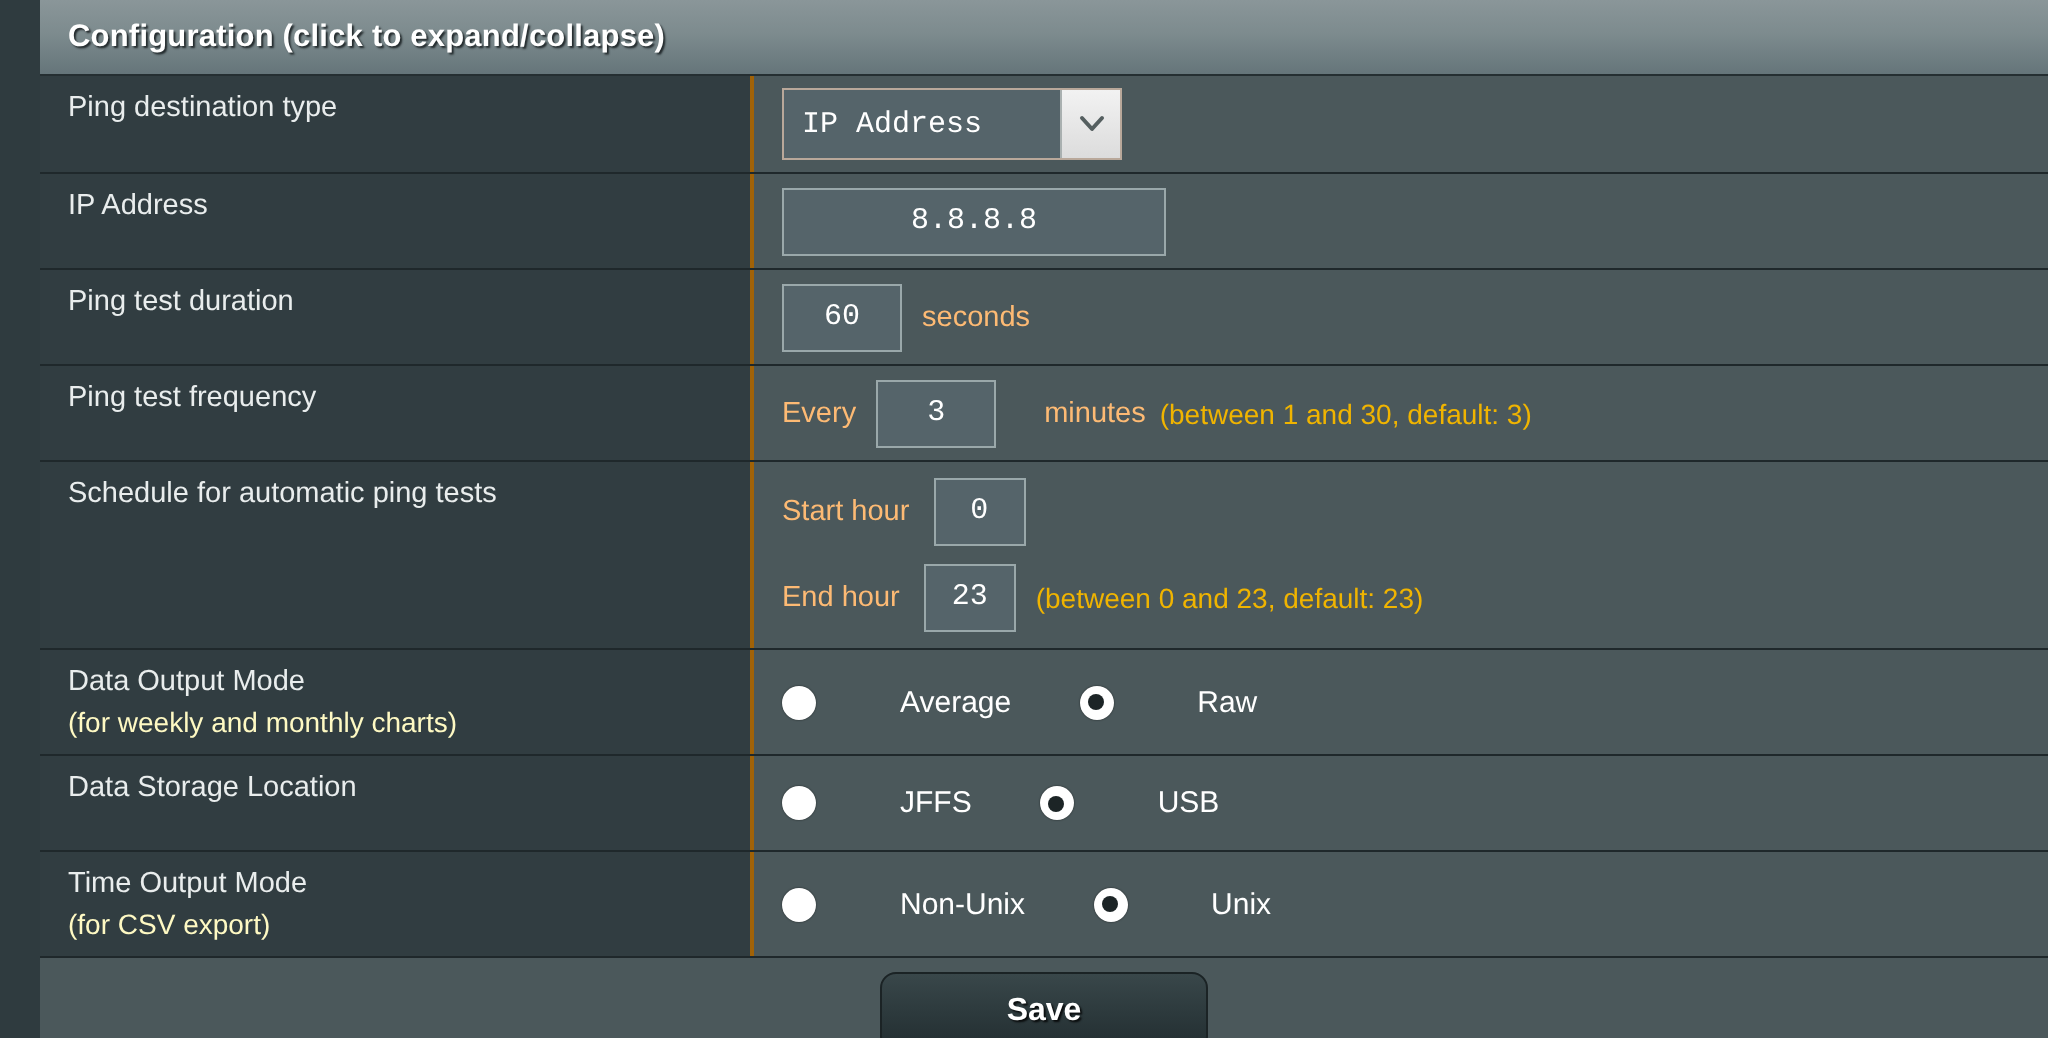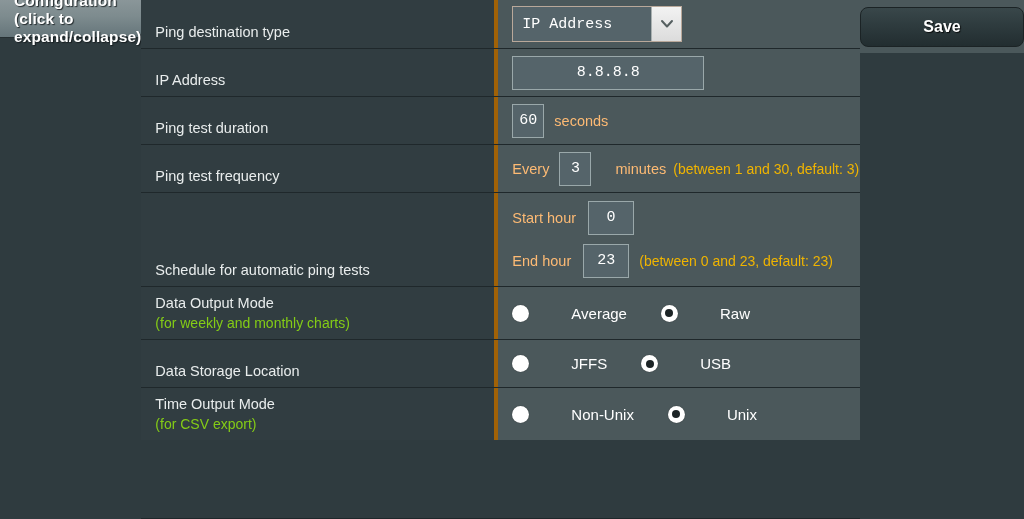--- a/index.html
+++ b/index.html
@@ -9,22 +9,23 @@
     height: 519px;
     background: #2f3b3f;
     font-family: "Liberation Sans", sans-serif;
     overflow: hidden;
   }
 
   .panel {
     width: 1024px;
     height: 519px;
     display: flex;
-    flex-direction: row;
+    flex-direction: column;
     background: #2f3b3f;
+    padding-left: 20px;
   }
 
   
   .panel-header {
     height: 38px;
     flex: 0 0 38px;
     background: linear-gradient(to bottom, #8a9699 0%, #7d8b8e 45%, #65757a 100%);
     border-bottom: 1px solid #252f32;
     display: flex;
     align-items: center;
@@ -50,34 +51,34 @@
     display: flex;
     border-bottom: 1px solid #1f282b;
     min-height: 48px;
   }
   .cfg-row:last-child { border-bottom: none; }
 
   .cfg-label {
     width: 357px;
     flex: 0 0 357px;
     background: #313d41;
-    border-right: 4px solid #a16207;
+    border-right: 2px solid #a16207;
     display: flex;
     flex-direction: column;
-    justify-content: flex-end;
+    justify-content: flex-start;
     padding: 6px 0 6px 14px;
   }
   .cfg-label-main {
     font-size: 14.5px;
     color: #e9eded;
     line-height: 20px;
   }
   .cfg-label-sub {
     font-size: 14px;
-    color: #84cc16;
+    color: #fef9c3;
     line-height: 20px;
   }
 
   .cfg-value {
     flex: 1 1 auto;
     background: #4b585b;
     display: flex;
     flex-direction: column;
     justify-content: center;
     padding: 6px 0 6px 14px;
@@ -98,21 +99,21 @@
     background: #55646a;
     border: 1px solid #9aa8aa;
     color: #ffffff;
     font-family: "Liberation Mono", monospace;
     font-size: 15px;
     height: 34px;
     line-height: 32px;
     text-align: center;
     padding: 0 6px;
   }
-  .field-num { width: 32px; }
+  .field-num { width: 60px; }
   .field-hour { width: 46px; }
   .field-ip { width: 192px; }
 
   
   .select-wrap {
     display: inline-flex;
     align-items: stretch;
     height: 36px;
     width: 170px;
     border: 1px solid #b9a89a;

